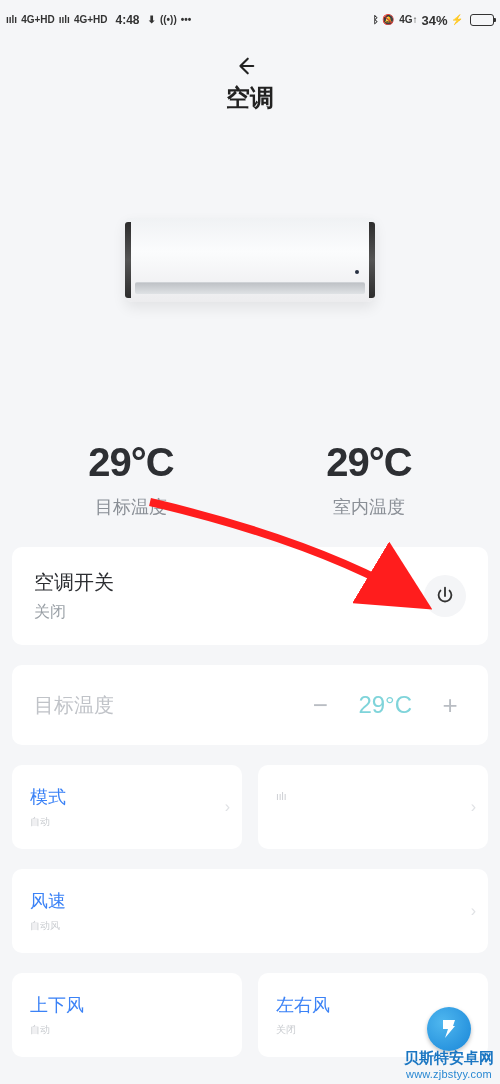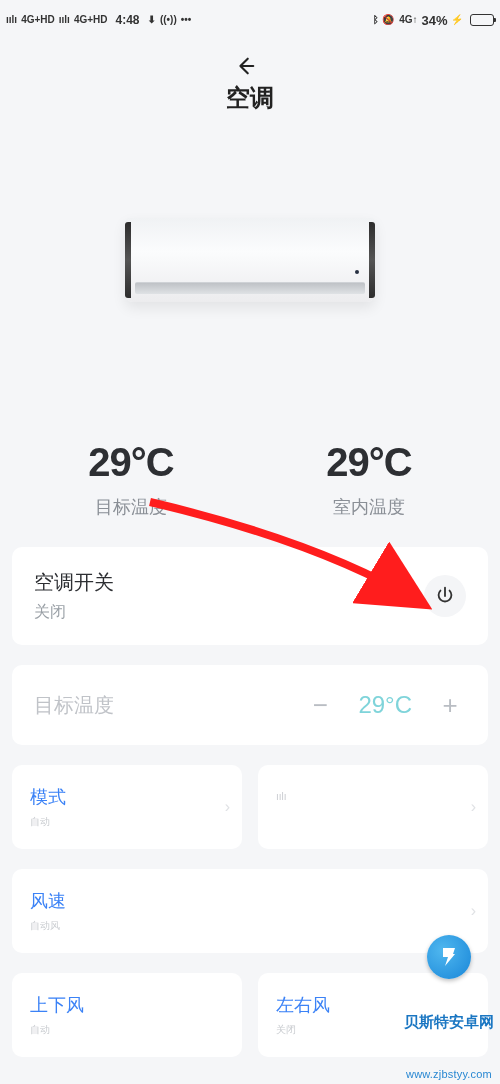--- a/index.html
+++ b/index.html
@@ -138,21 +138,20 @@
     .mini-card .chev{
       position:absolute; right:12px; top:50%; transform:translateY(-50%);
       color:#e0e2e5; font-size:16px;
     }
     .arrow-overlay{ position:absolute; left:90px; top:432px; pointer-events:none; }
     .watermark{
       position:absolute;
       right:6px; bottom:4px;
       display:flex; flex-direction:column; align-items:center;
       pointer-events:none;
-      gap:36px;
     }
     .wm-badge{
       width:44px; height:44px; border-radius:50%;
       background: radial-gradient(circle at 35% 35%, #4fb7ef, #1986d8);
       display:flex; align-items:center; justify-content:center;
       box-shadow:0 2px 4px rgba(0,0,0,.25);
     }
     .wm-text{ font-size:15px; font-weight:600; color:#1a76c2; margin-top:-2px; }
     .wm-url{ font-size:11px; color:#2887d2; letter-spacing:.2px; }
   </style>

